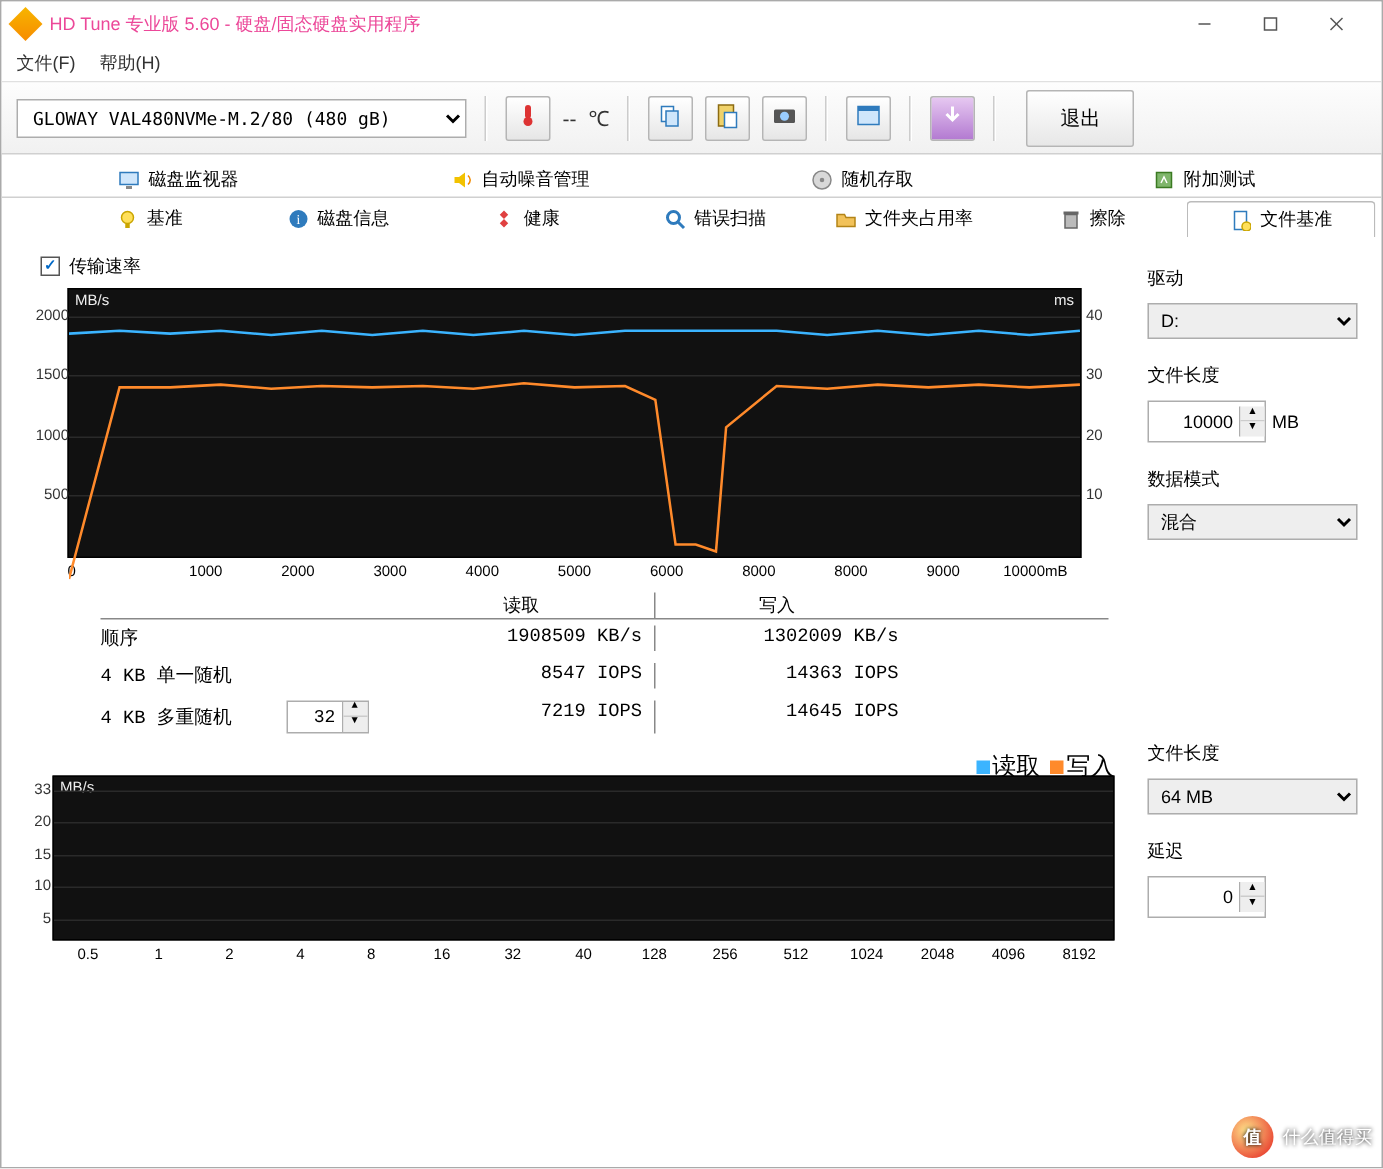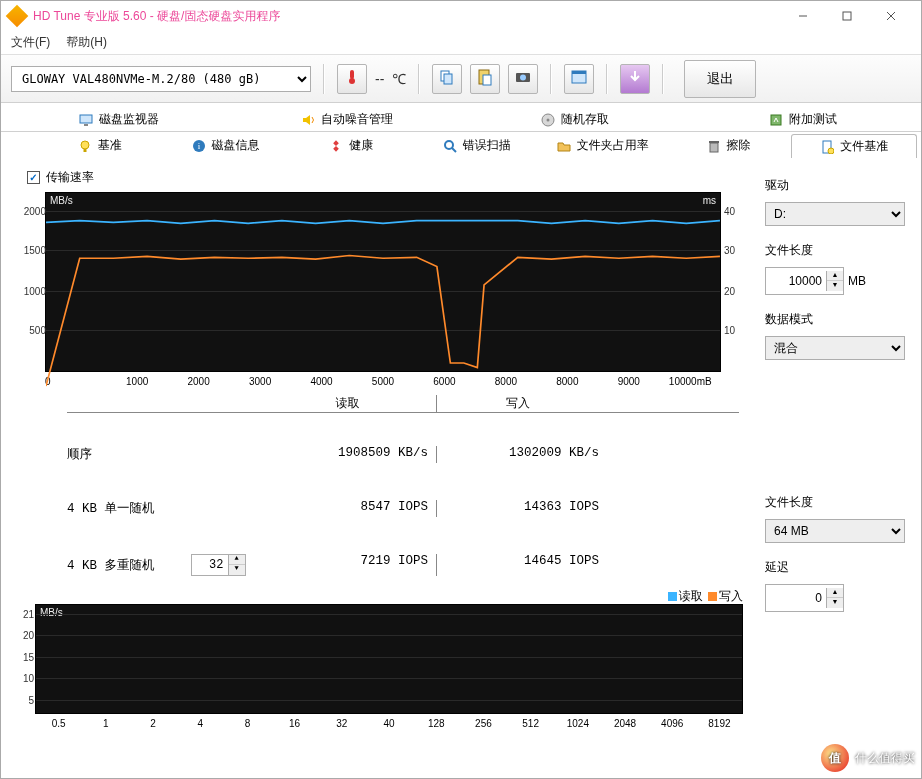--- a/index.html
+++ b/index.html
@@ -57,38 +57,38 @@
   .gridline { position:absolute; left:0; right:0; border-top: 1px solid #2a2a2a;}
   .chart1-xaxis { display:flex; justify-content: space-between; font-size: 10px; margin-top: 4px; padding:0 0; }
   .chart1-xaxis span { flex:1; text-align:center; white-space: nowrap;}
   .chart1-xaxis span:first-child { text-align:left;}
 
   svg.chart-svg { position:absolute; inset:0; }
 
   
   .result-table { margin: 8px 10px 0 50px; font-family: Consolas, "Courier New", monospace; font-size:12.5px; }
   .result-table .hdr { display:flex; border-bottom: 1px solid #888;}
-  .result-table .row { display:flex;margin-top:29px; }
+  .result-table .row { display:flex; }
   .result-table .c1 { width: 200px; display:flex; align-items:center; gap:6px;}
   .result-table .c2 { width: 170px; text-align:right; border-right: 1px solid #888; padding-right:8px;}
   .result-table .c3 { width: 170px; text-align:right; padding-right:8px;}
   .result-table .hdr .c2, .result-table .hdr .c3 { text-align: center; font-family: "Microsoft YaHei"; font-size:12px; }
   .result-table .row { padding: 4px 0;}
   .spin { display:inline-flex; align-items:center; border:1px solid #adadad; height:22px;}
   .spin input { border:none; width: 36px; text-align:right; padding-right: 4px; font-family: inherit; font-size: 12px; outline: none; }
   .spin .spinbtns { display:flex; flex-direction:column; border-left:1px solid #adadad;}
   .spin .sbtn { width:16px; height:10px; font-size:7px; line-height:7px; text-align:center; background:#eee; border-bottom:1px solid #ccc;}
   .spin .sbtn:last-child { border-bottom:none;}
 
   
   .chart2-outer { margin-top: 24px; }
   .chart2-wrap { position: relative; padding-left: 18px; padding-right: 6px; }
   .chart2 { position: relative; height: 110px; background: #111; border: 1px solid #000; }
   .chart2 .ylabel-l { position: absolute; left:-18px; width:16px; text-align: right; transform: translateY(-50%); font-size: 10px; color: #333;}
-  .chart2-legend { position:absolute; right: 6px; top: -16px; font-size: 12px; }
+  .chart2-legend { position:absolute; right: 6px; top: -16px; font-size: 16px; }
   .chart2-legend .sw { display:inline-block; width:9px; height:9px; vertical-align: middle; margin: 0 2px;}
   .chart2-xaxis { display:flex; justify-content: space-between; font-size: 10px; margin-top: 4px; }
   .chart2-xaxis span { flex: 1; text-align: center; }
 
   
   .btn { height: 28px; border: 1px solid #adadad; background: linear-gradient(#fdfdfd,#e6e6e6); width: 100%; font-family: inherit; font-size: 12px; }
   .combo { height: 24px; border: 1px solid #adadad; background: #eee; width: 100%; font-size: 12px; padding: 0 4px; }
   .lbl { margin-top: 8px; }
   .numfield-row { display:flex; align-items:center; gap:4px;}
   .numfield-row .spin { height: 28px; flex: none; }
@@ -362,21 +362,21 @@
         </div>
       </div>
 
       <div class="chart2-outer">
         <div class="chart2-wrap">
           <div class="chart2-legend">
             <span class="sw" style="background:#3bb4ff"></span><span>读取</span>
             <span class="sw" style="background:#ff8a2b"></span><span>写入</span>
           </div>
           <div class="chart2">
-            <span class="ylabel-l" style="top:8%">21</span>
+            <span class="ylabel-l" style="top:8%">33</span>
             <span class="ylabel-l" style="top:28%">20</span>
             <span class="ylabel-l" style="top:48%">15</span>
             <span class="ylabel-l" style="top:68%">10</span>
             <span class="ylabel-l" style="top:88%">5</span>
             <span style="position:absolute; left:4px; top:2px; color:#eee; font-size:10px;">MB/s</span>
             <div class="gridline" style="top:8%"></div>
             <div class="gridline" style="top:28%"></div>
             <div class="gridline" style="top:48%"></div>
             <div class="gridline" style="top:68%"></div>
             <div class="gridline" style="top:88%"></div>

